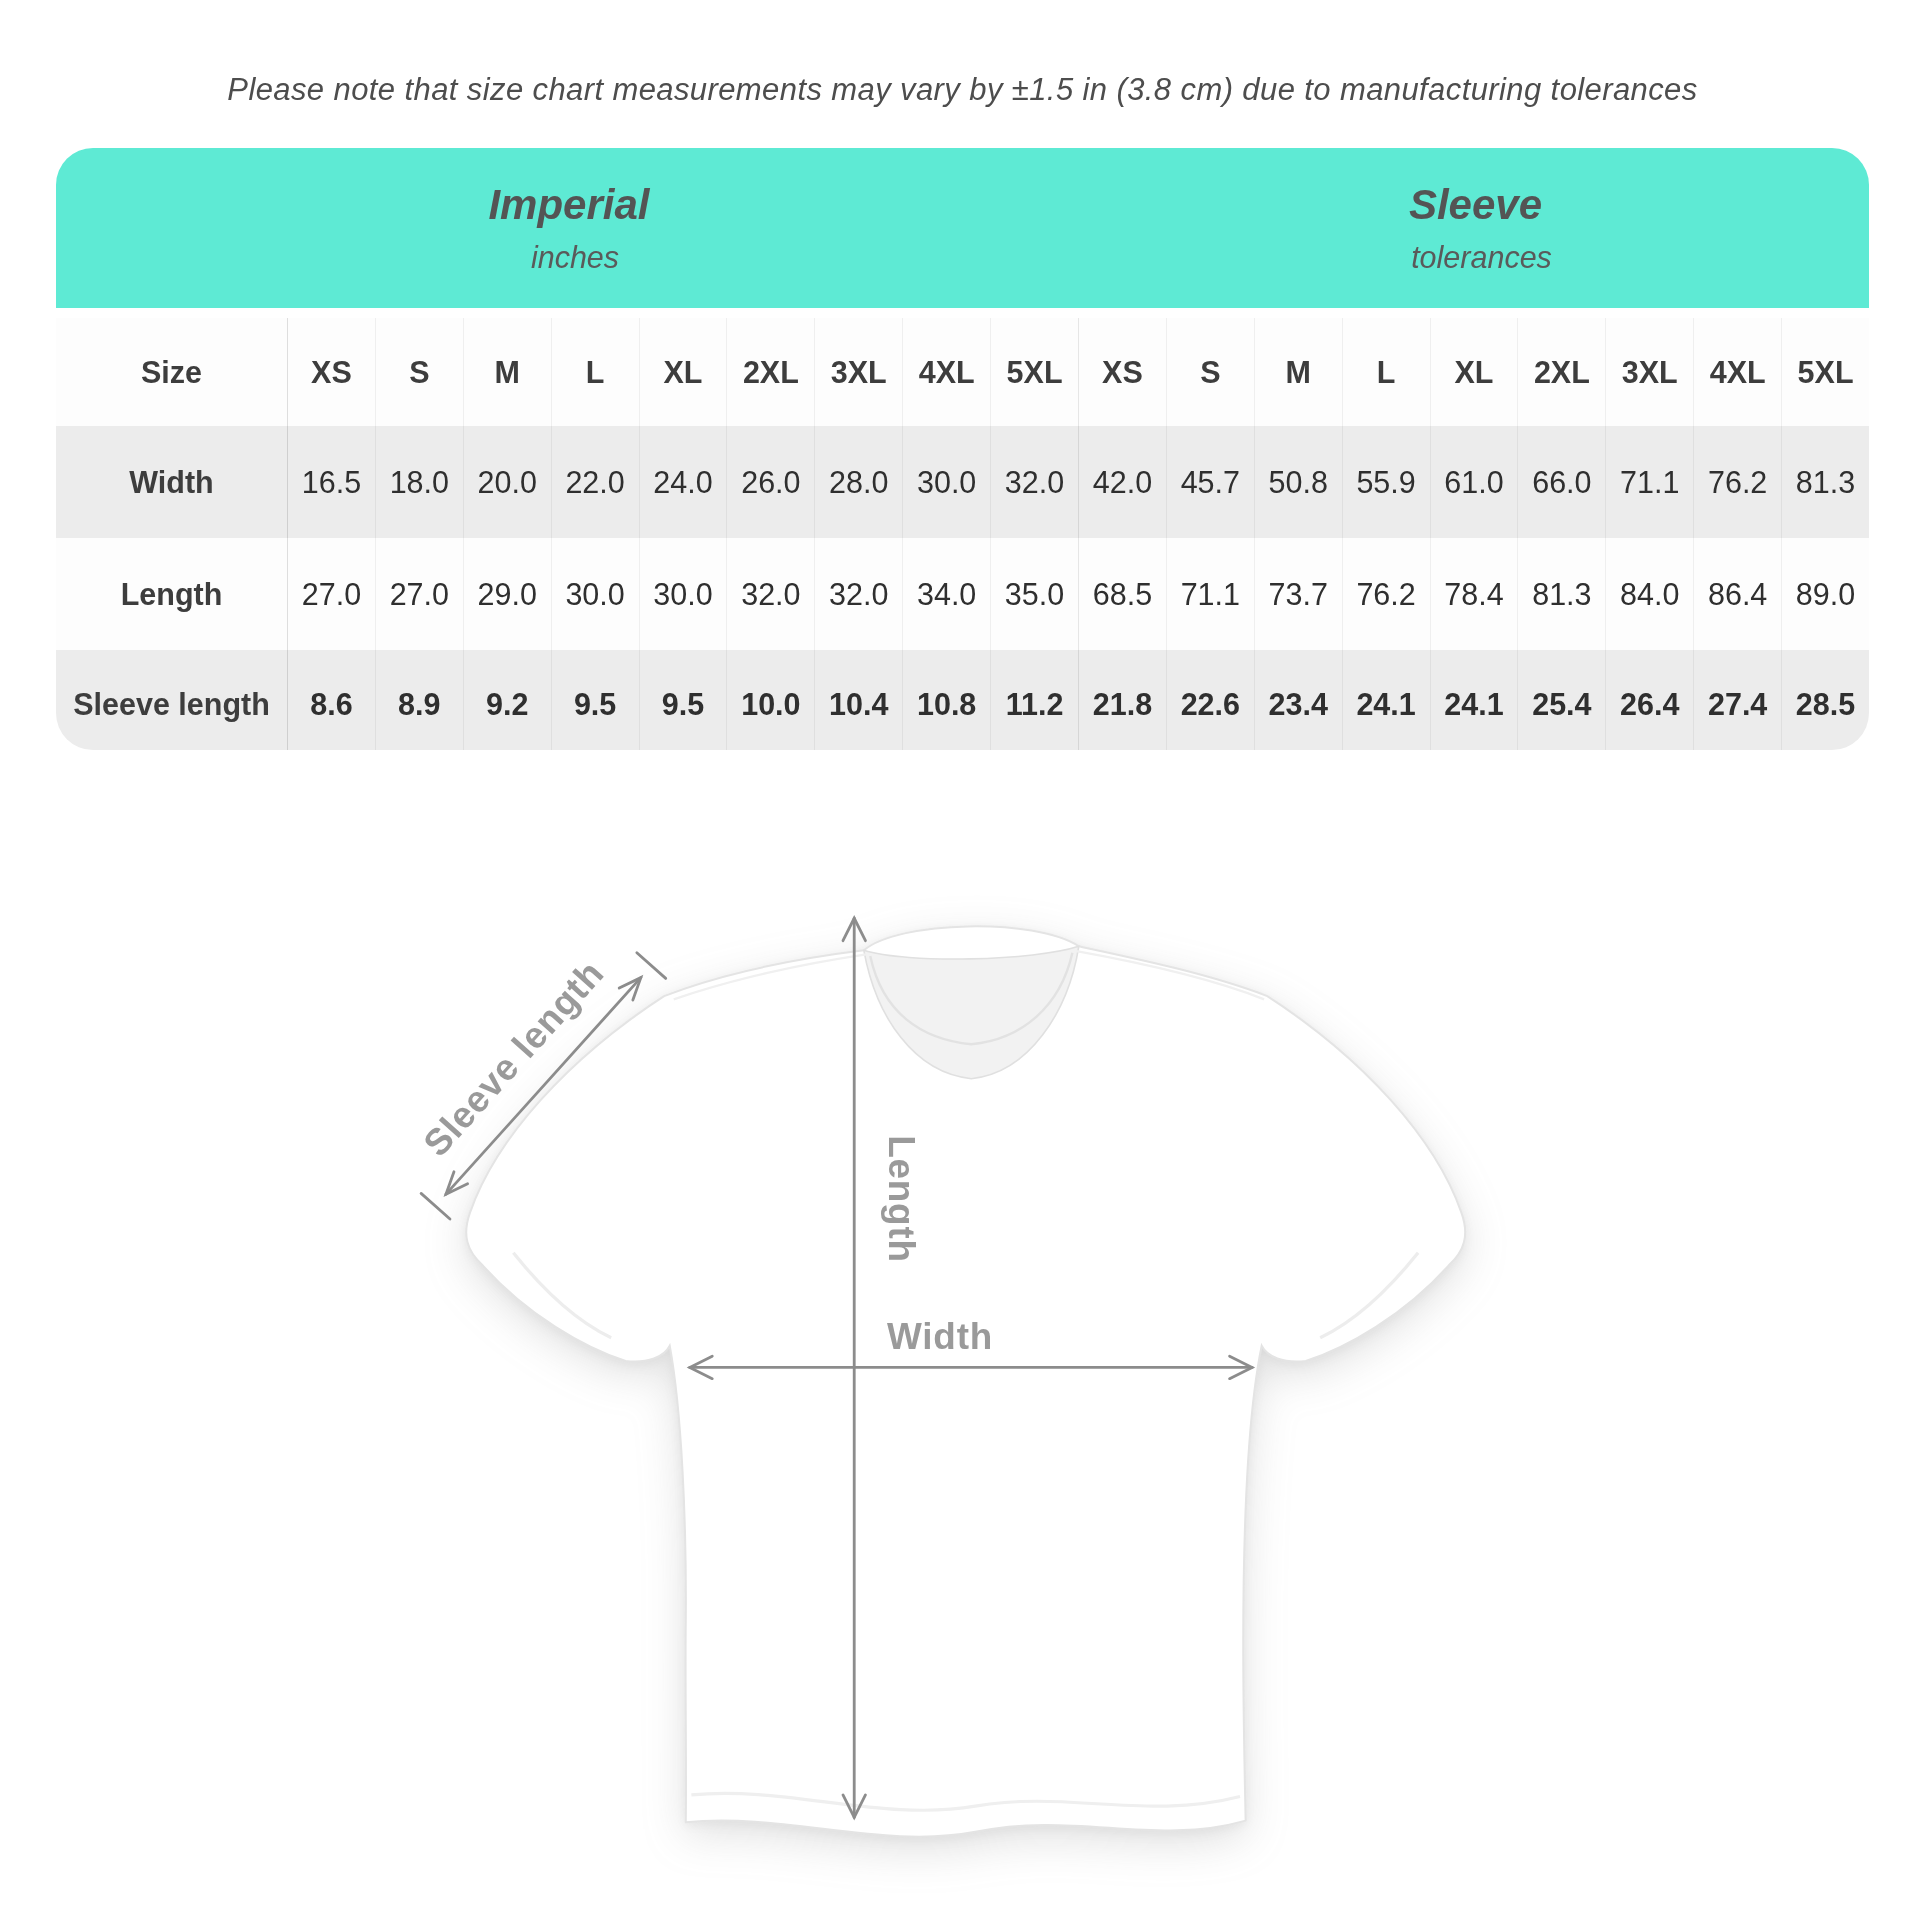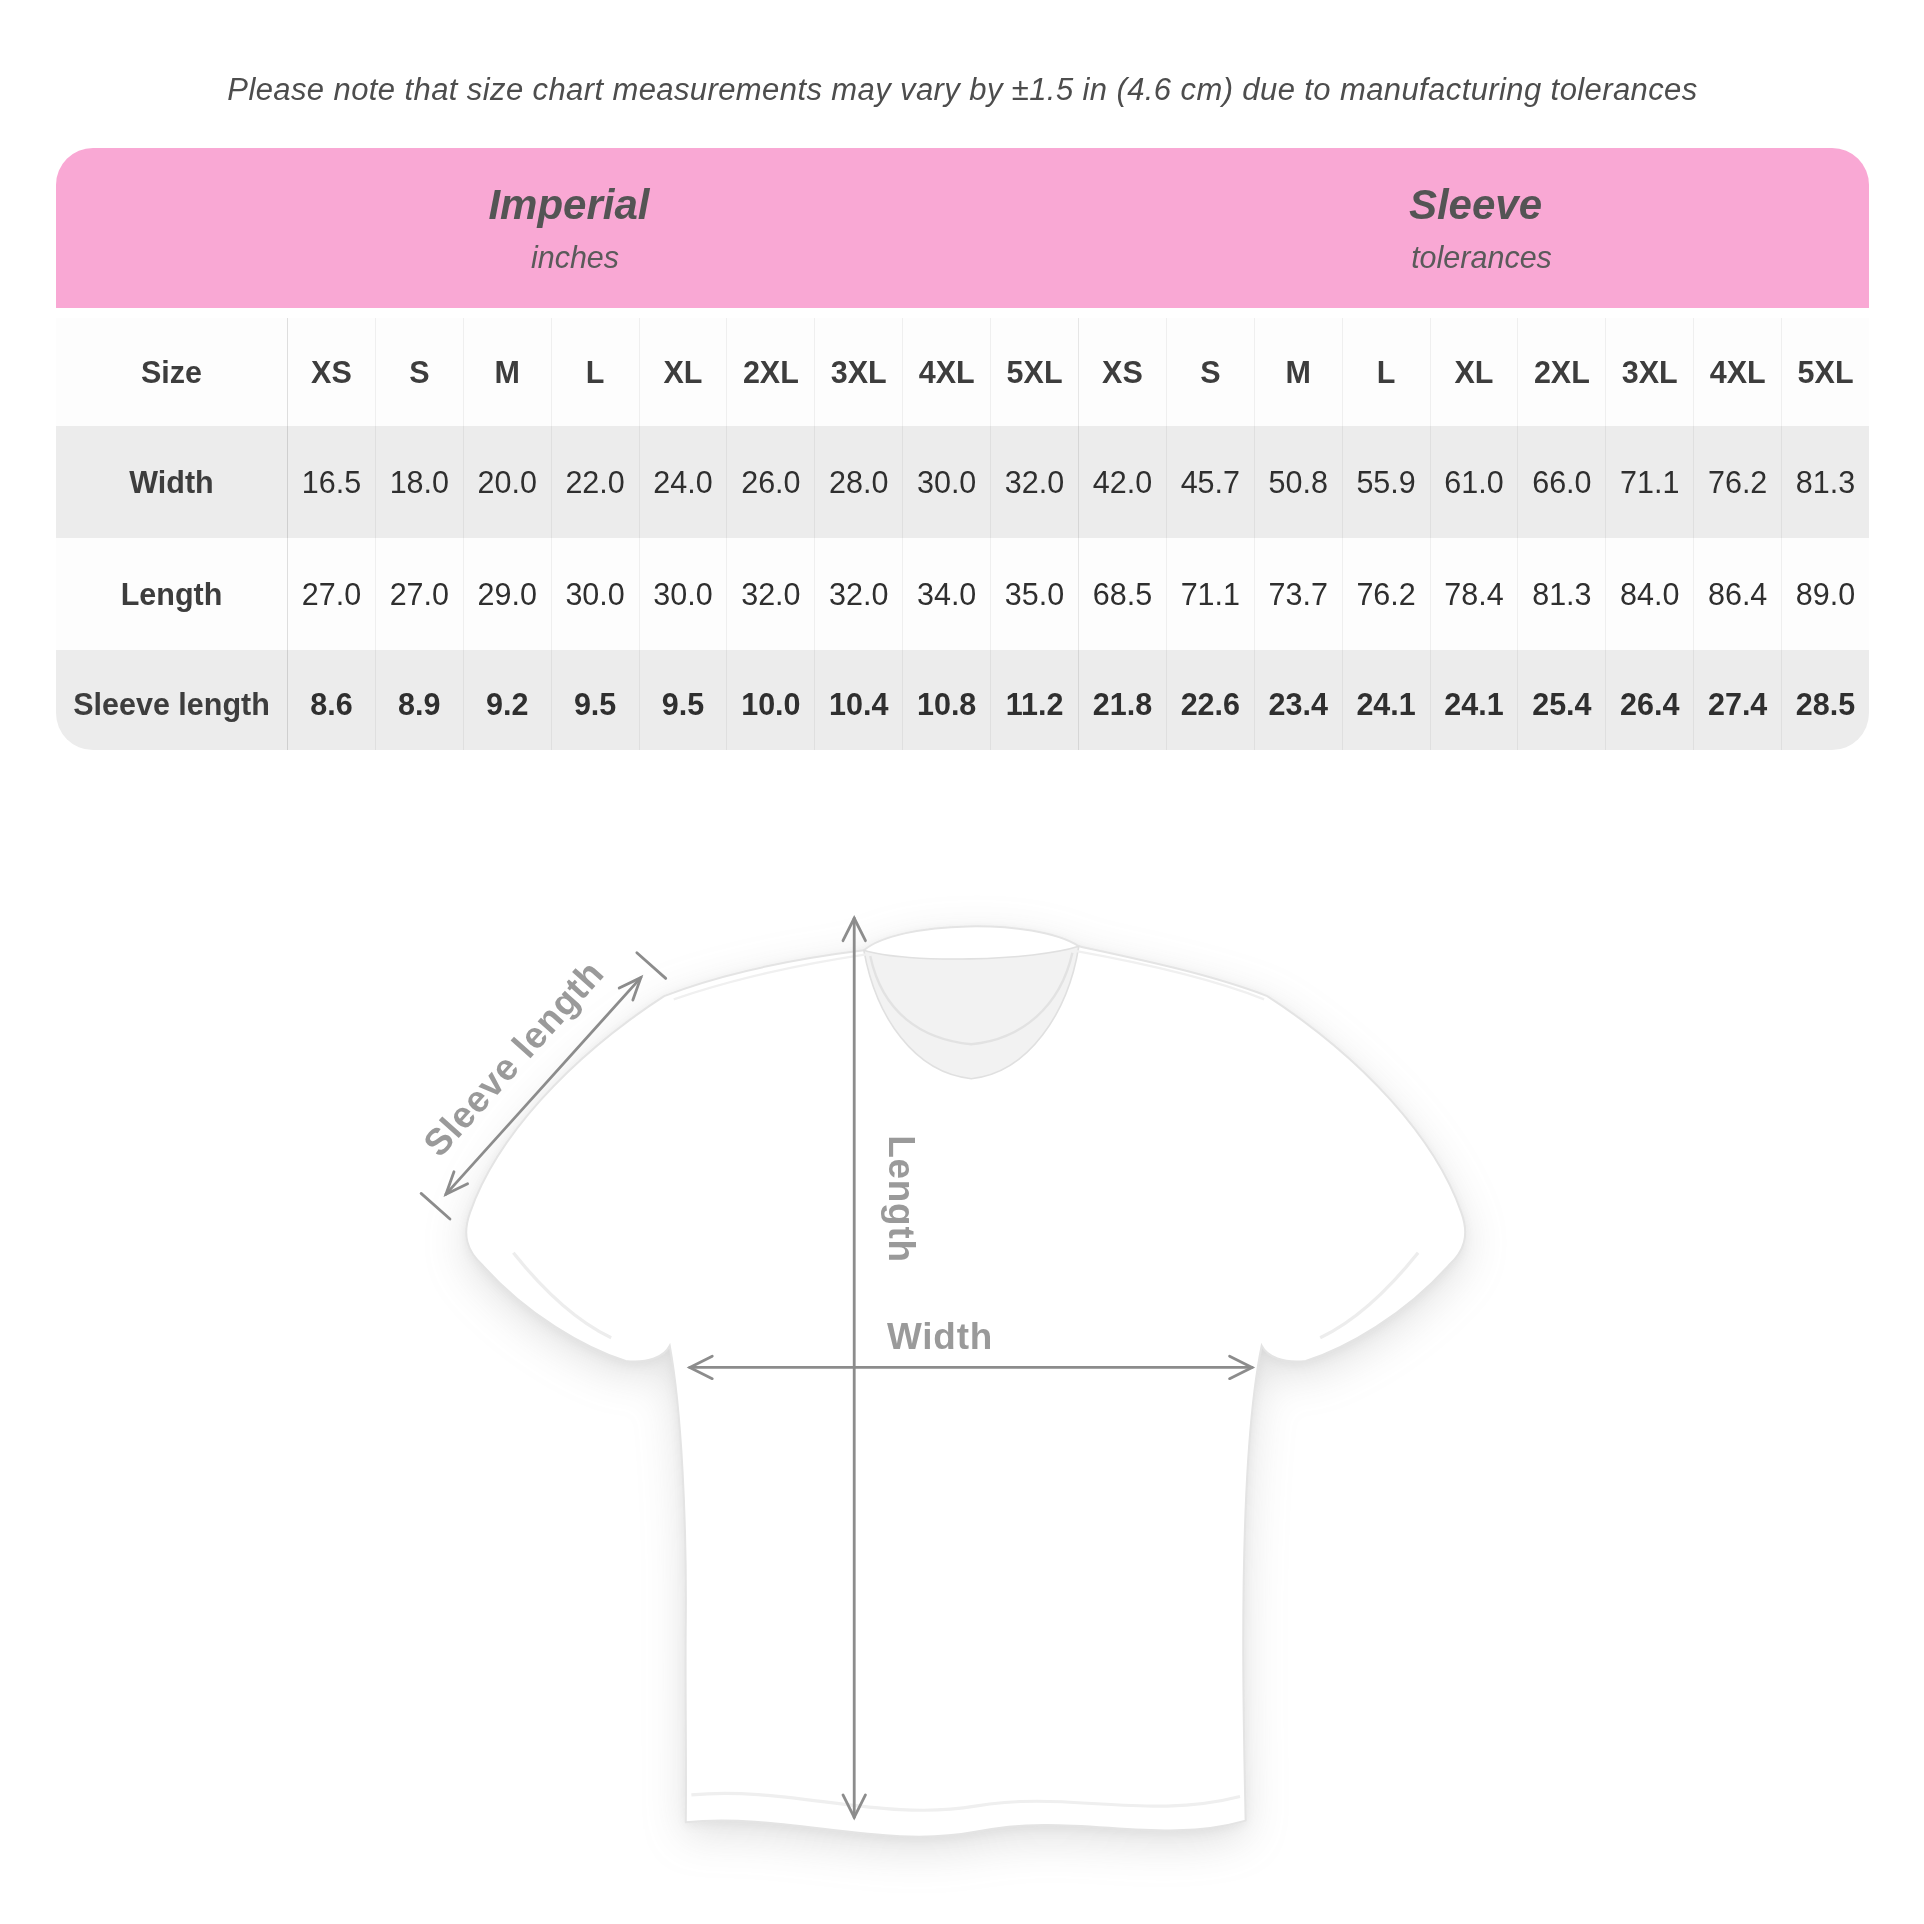--- a/index.html
+++ b/index.html
@@ -43,24 +43,24 @@
   .dim-label{
     font-family:"Liberation Sans","DejaVu Sans",sans-serif;
     font-size:46px;font-weight:bold;fill:#9a9a9a;letter-spacing:1px;
   }
 </style>
 </head>
 <body>
 
 <div class="page">
 
-  <div class="disclaimer">Please note that size chart measurements may vary by ±1.5 in (4.6 cm) due to manufacturing tolerances</div>
+  <div class="disclaimer">Please note that size chart measurements may vary by ±1.5 in (3.8 cm) due to manufacturing tolerances</div>
 
   <div class="chart">
-    <div class="unit-band" style="background: #f9a8d4;">
+    <div class="unit-band" style="background: #5eead4;">
       <div class="unit-half imperial">
         <div class="unit-title">Imperial</div>
         <div class="unit-sub">inches</div>
       </div>
       <div class="unit-half metric">
         <div class="unit-title">Sleeve</div>
         <div class="unit-sub">tolerances</div>
       </div>
     </div>
     <div id="grid" class="grid">

